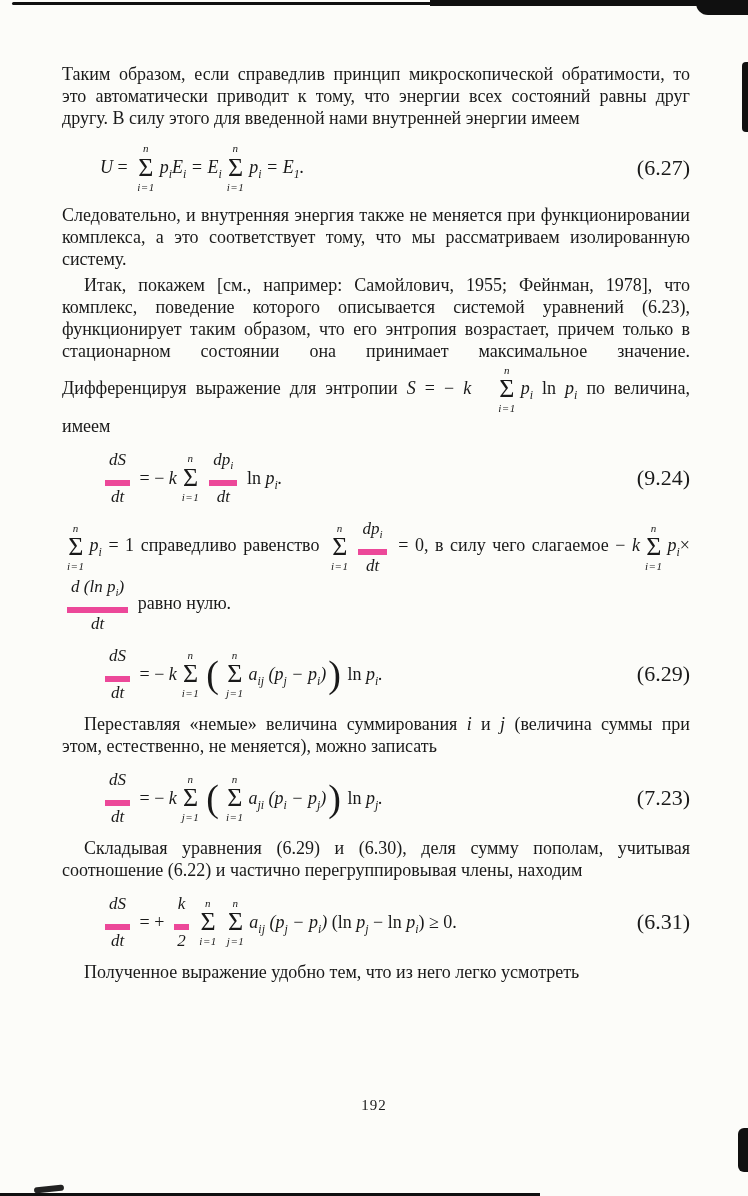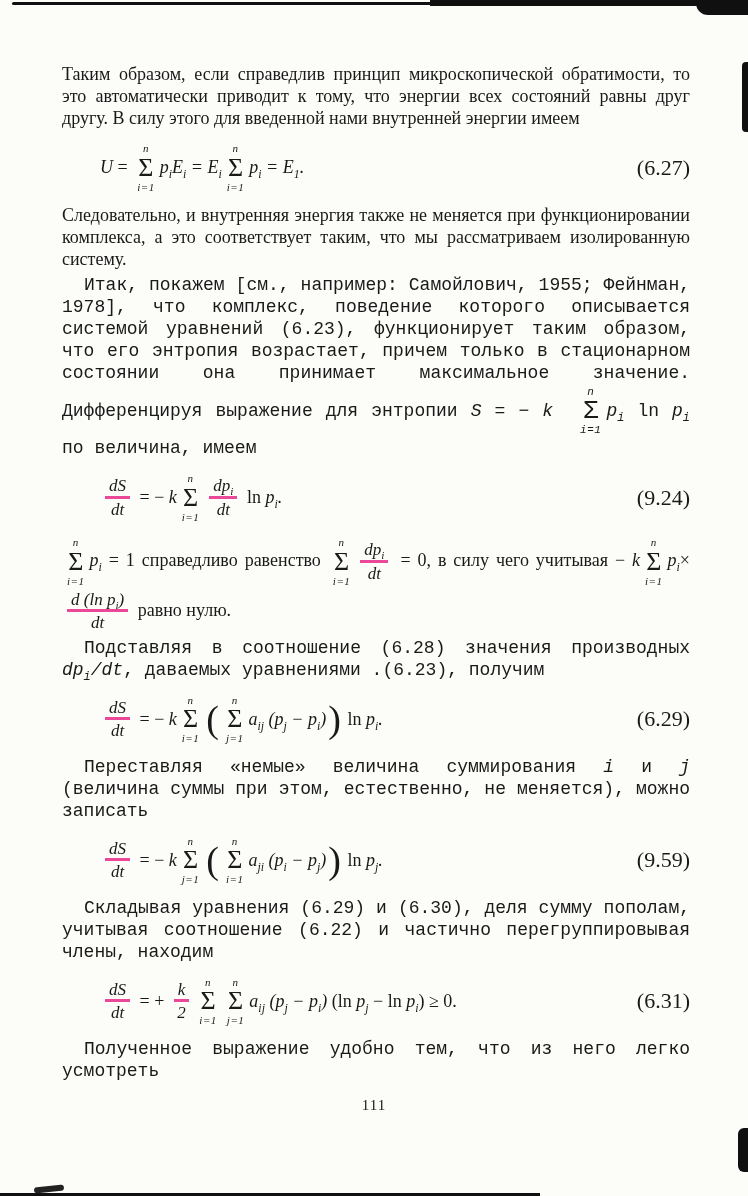--- a/index.html
+++ b/index.html
@@ -21,34 +21,34 @@
     position: absolute;
     top: 64px; left: 62px;
     width: 628px;
   }
   .para {
     margin: 0 0 4px 0;
     font-size: 18px;
     line-height: 1.22;
     text-align: justify;
   }
-  .indent { text-indent: 22px; font-family: Liberation Mono, monospace; }
+  .indent { text-indent: 22px; }
   .mi { font-style: italic; }
   sub { font-size: 66%; line-height: 0; }
   .sum {
     display: inline-flex; flex-direction: column; align-items: center;
     vertical-align: middle; line-height: 1; margin: 1px 5px;
   }
   .sum .lim { font-size: 11px; font-style: italic; line-height: 1.15; letter-spacing: 0.5px; }
   .sum .sigma { font-size: 26px; line-height: 1; }
   .frac {
     display: inline-flex; flex-direction: column; align-items: center;
     vertical-align: middle; margin: 1px 5px; font-size: 17px; line-height: 1.15;
   }
-  .frac .num { border-bottom: 3px solid #ec4899; padding: 0 4px 0 4px; }
+  .frac .num { border-bottom: 6px solid #ec4899; padding: 0 4px 10px 4px; }
   .frac .den { padding-top: 1px; }
   .bigparen { font-size: 38px; line-height: 0.95; margin: 0 2px; font-weight: 400; }
   .eq-row {
     display: flex; align-items: center;
     font-size: 18px;
     margin: 11px 0;
     padding-left: 38px;
   }
   .eq-body { display: inline-flex; align-items: center; flex-wrap: nowrap; }
   .eq-body .t { white-space: pre; }
@@ -97,21 +97,21 @@
           <span class="sum">
             <span class="lim">n</span>
             <span class="sigma">Σ</span>
             <span class="lim">i=1</span>
           </span>
           <span class="t mi">p<sub>i</sub> = E<sub>1</sub>.</span>
         </span>
       <span class="eq-num">(6.27)</span>
     </div>
 
-    <p class="para"><span class="t">Следовательно, и внутренняя  энергия также не  меняется при функционировании комплекса, а это соответствует таким, что мы рассматриваем изолированную систему.</span></p>
+    <p class="para"><span class="t">Следовательно, и внутренняя  энергия также не  меняется при функционировании комплекса, а это соответствует тому, что мы рассматриваем изолированную систему.</span></p>
 
     <p class="para indent"><span class="t">Итак, покажем [см., например: Самойлович, 1955; Фейнман, 1978], что комплекс, поведение которого описывается системой уравнений (6.23), функционирует таким образом, что его энтропия возрастает, причем только в стационарном  состоянии она принимает максимальное значение. Дифференцируя выражение для энтропии </span><span class="t mi">S</span><span class="t"> = − </span><span class="t mi">k</span><span class="sum">
           <span class="lim">n</span>
           <span class="sigma">Σ</span>
           <span class="lim">i=1</span>
         </span><span class="t mi">p<sub>i</sub></span><span class="t"> ln </span><span class="t mi">p<sub>i</sub></span><span class="t"> по величина, имеем</span></p>
 
     <div class="eq-row">
       <span class="eq-body">
           <span class="frac">
@@ -139,30 +139,29 @@
           <span class="lim">n</span>
           <span class="sigma">Σ</span>
           <span class="lim">i=1</span>
         </span><span class="t mi">p<sub>i</sub></span><span class="t"> = 1 справедливо равенство </span><span class="sum">
           <span class="lim">n</span>
           <span class="sigma">Σ</span>
           <span class="lim">i=1</span>
         </span><span class="frac">
           <span class="num mi">dp<sub>i</sub></span>
           <span class="den mi">dt</span>
-        </span><span class="t"> = 0, в силу чего учитывая − </span><span class="t mi">k</span><span class="sum">
+        </span><span class="t"> = 0, в силу чего слагаемое − </span><span class="t mi">k</span><span class="sum">
           <span class="lim">n</span>
           <span class="sigma">Σ</span>
           <span class="lim">i=1</span>
         </span><span class="t mi">p<sub>i</sub></span><span class="t">× </span><span class="frac">
           <span class="num mi">d (ln p<sub>i</sub>)</span>
           <span class="den mi">dt</span>
         </span><span class="t"> равно нулю.</span></p>
 
-    <p class="para indent"><span class="t">Подставляя в соотношение  (6.28)  значения  производных </span><span class="t mi">dp<sub>i</sub>/dt</span><span class="t">, даваемых уравнениями .(6.23), получим</span></p>
 
     <div class="eq-row">
       <span class="eq-body">
           <span class="frac">
             <span class="num mi">dS</span>
             <span class="den mi">dt</span>
           </span>
           <span class="t"> = − </span>
           <span class="t mi">k</span>
           <span class="sum">
@@ -203,21 +202,21 @@
           <span class="sum">
             <span class="lim">n</span>
             <span class="sigma">Σ</span>
             <span class="lim">i=1</span>
           </span>
           <span class="t mi">a<sub>ji</sub> (p<sub>i</sub> − p<sub>j</sub>)</span>
           <span class="bigparen">)</span>
           <span class="t"> ln </span>
           <span class="t mi">p<sub>j</sub>.</span>
         </span>
-      <span class="eq-num">(9.59)</span>
+      <span class="eq-num">(7.23)</span>
     </div>
 
     <p class="para indent"><span class="t">Складывая уравнения (6.29) и (6.30), деля сумму пополам, учитывая соотношение (6.22) и частично перегруппировывая члены, находим</span></p>
 
     <div class="eq-row">
       <span class="eq-body">
           <span class="frac">
             <span class="num mi">dS</span>
             <span class="den mi">dt</span>
           </span>
@@ -243,15 +242,15 @@
           <span class="t mi">p<sub>i</sub></span>
           <span class="t">) ≥ 0.</span>
         </span>
       <span class="eq-num">(6.31)</span>
     </div>
 
     <p class="para indent"><span class="t">Полученное выражение удобно тем, что из него легко усмотреть</span></p>
 
   </div>
 
-  <div class="page-number">111</div>
+  <div class="page-number">192</div>
 
 </div>
 
 </body></html>

